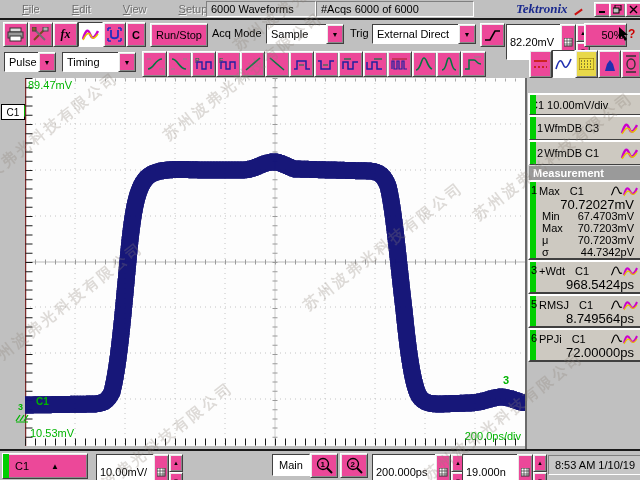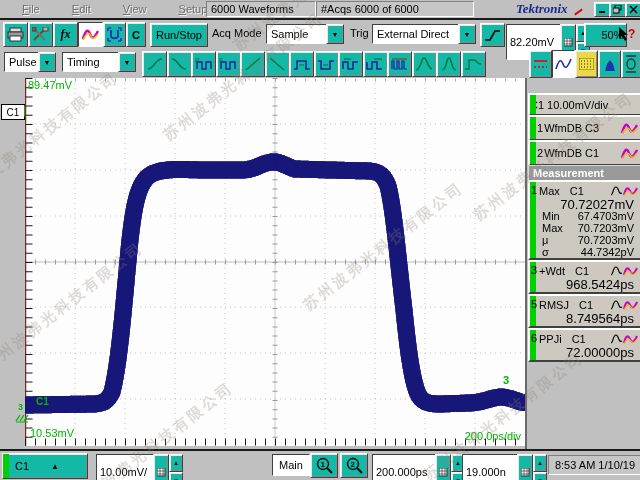--- a/index.html
+++ b/index.html
@@ -1,19 +1,19 @@
 <!DOCTYPE html>
 <html><head>
 <meta charset="utf-8">
 <style>
   html,body{margin:0;padding:0;}
   #app{position:relative;width:640px;height:480px;background:#c0c0c0;overflow:hidden;
        font-family:"Liberation Sans","DejaVu Sans",sans-serif;font-size:11px;color:#000;}
   .abs{position:absolute;}
-  .raised{border-top:1px solid #fff;border-left:1px solid #fff;border-right:1px solid #404040;border-bottom:1px solid #404040;background:#14b8a6;box-shadow:inset 1px 1px 0 #e8e8e8,inset -1px -1px 0 #888;}
+  .raised{border-top:1px solid #fff;border-left:1px solid #fff;border-right:1px solid #404040;border-bottom:1px solid #404040;background:#ec4899;box-shadow:inset 1px 1px 0 #e8e8e8,inset -1px -1px 0 #888;}
   .pressed{border-top:1px solid #404040;border-left:1px solid #404040;border-right:1px solid #fff;border-bottom:1px solid #fff;background:#fff;box-shadow:none;}
   .sunken{border-top:1px solid #404040;border-left:1px solid #404040;border-right:1px solid #fff;border-bottom:1px solid #fff;background:#fff;}
   .btn{display:flex;align-items:center;justify-content:center;cursor:default;}
   .menu-item{display:inline-block;padding:3px 7px 2px 22px;color:#6e6e6e;text-shadow:1px 1px 0 #f2f2f2;}
   .menu-item::first-letter{text-decoration:underline;}
   .titlebar{left:0;top:0;width:640px;height:18px;background:#c0c0c0;}
   .tb-sep{left:0;top:18px;width:640px;height:2px;background:#1a1a1a;}
   .sunkbox{display:flex;align-items:center;padding:0 4px;height:14px;background:#c6c6c6;border-top:1px solid #808080;border-left:1px solid #808080;border-right:1px solid #fff;border-bottom:1px solid #fff;}
   .logo{font-family:"Liberation Serif","DejaVu Serif",serif;font-weight:bold;font-style:italic;font-size:13px;color:#1b2a8e;}
   .winbtn{width:15px;height:13px;}

